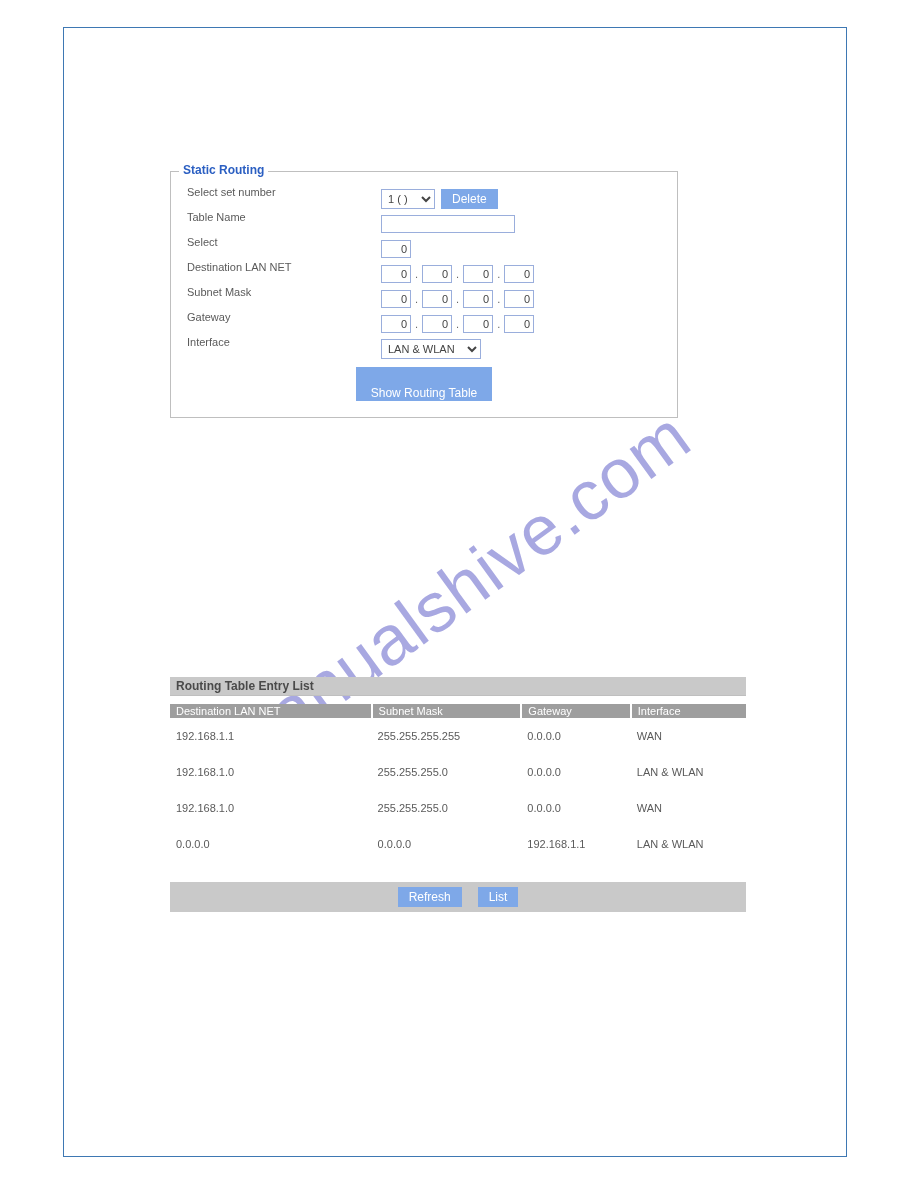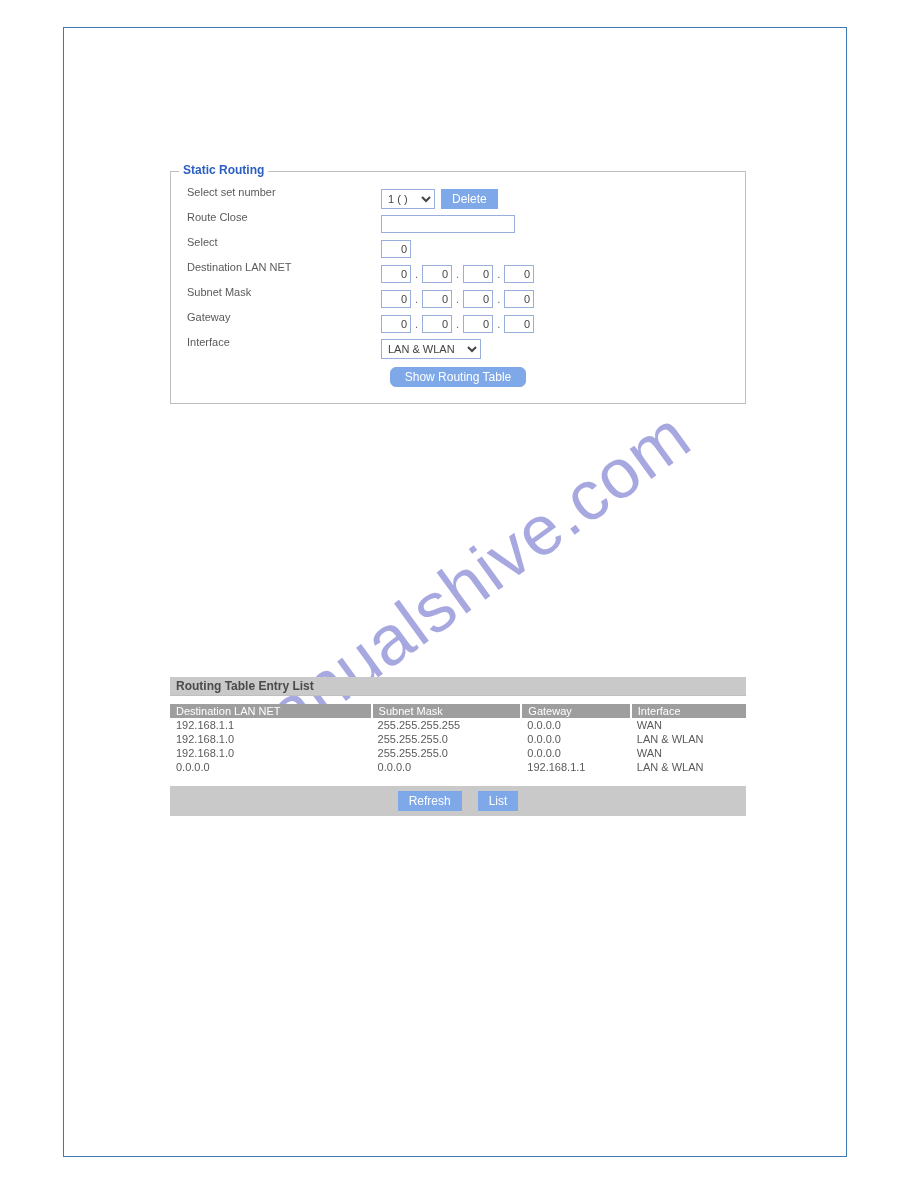--- a/index.html
+++ b/index.html
@@ -29,21 +29,21 @@
     color: rgba(96, 96, 200, 0.55);
     white-space: nowrap;
     pointer-events: none;
     letter-spacing: 1px;
   }
   
   .panel {
     position: absolute;
     left: 106px;
     top: 143px;
-    width: 576px;
+    width: 508px;
     border: 1px solid #bfbfbf;
     background: #fff;
   }
   .panel-legend {
     position: absolute;
     top: -9px;
     left: 8px;
     background: #fff;
     padding: 0 4px;
     color: #2b5fc2;
@@ -98,21 +98,21 @@
     border: 1px solid #9aaedc;
     padding: 0 3px;
     color: #444;
     text-align: right;
     background: #fff;
   }
   .txt-wide { width: 134px; text-align: left; }
   .txt-octet { width: 30px; }
   .dot { color: #666; margin: 0 -2px; }
   .center-row { margin-top: 6px; text-align: center; }
-  .center-row .btn { padding: 0 14px; border-radius: 6px; }
+  .center-row .btn { padding: 16px 14px; }
   
   .rt-wrap {
     position: absolute;
     left: 106px;
     top: 649px;
     width: 576px;
   }
   .rt-title {
     background: #c9c9c9;
     color: #4a4a4a;
@@ -133,24 +133,24 @@
     font-weight: normal;
     font-size: 11px;
     text-align: left;
     padding: 1px 6px;
     border-right: 2px solid #fff;
   }
   table.rt th:last-child { border-right: none; }
   table.rt td {
     font-size: 11px;
     color: #5a5a5a;
-    padding: 1px 6px;
+    padding: 12px 6px;
   }
   .rt-foot {
-    margin-top: 12px;
+    margin-top: 20px;
     background: #c9c9c9;
     height: 30px;
     display: flex;
     align-items: center;
     justify-content: center;
     gap: 16px;
   }
 </style>
 </head>
 <body>
@@ -167,21 +167,21 @@
         <div class="row-l">Select set number</div>
         <div class="row-r">
           <select class="select-set">
             <option>1 ( )</option>
           </select>
           <button class="btn">Delete</button>
         </div>
       </div>
 
       <div class="row">
-        <div class="row-l">Route Close</div>
+        <div class="row-l">Table Name</div>
         <div class="row-r">
           <input type="text" class="txt-wide" value="" style="">
         </div>
       </div>
 
       <div class="row">
         <div class="row-l">Select</div>
         <div class="row-r">
           <input type="text" class="txt-octet" value="0" style="">
         </div>

